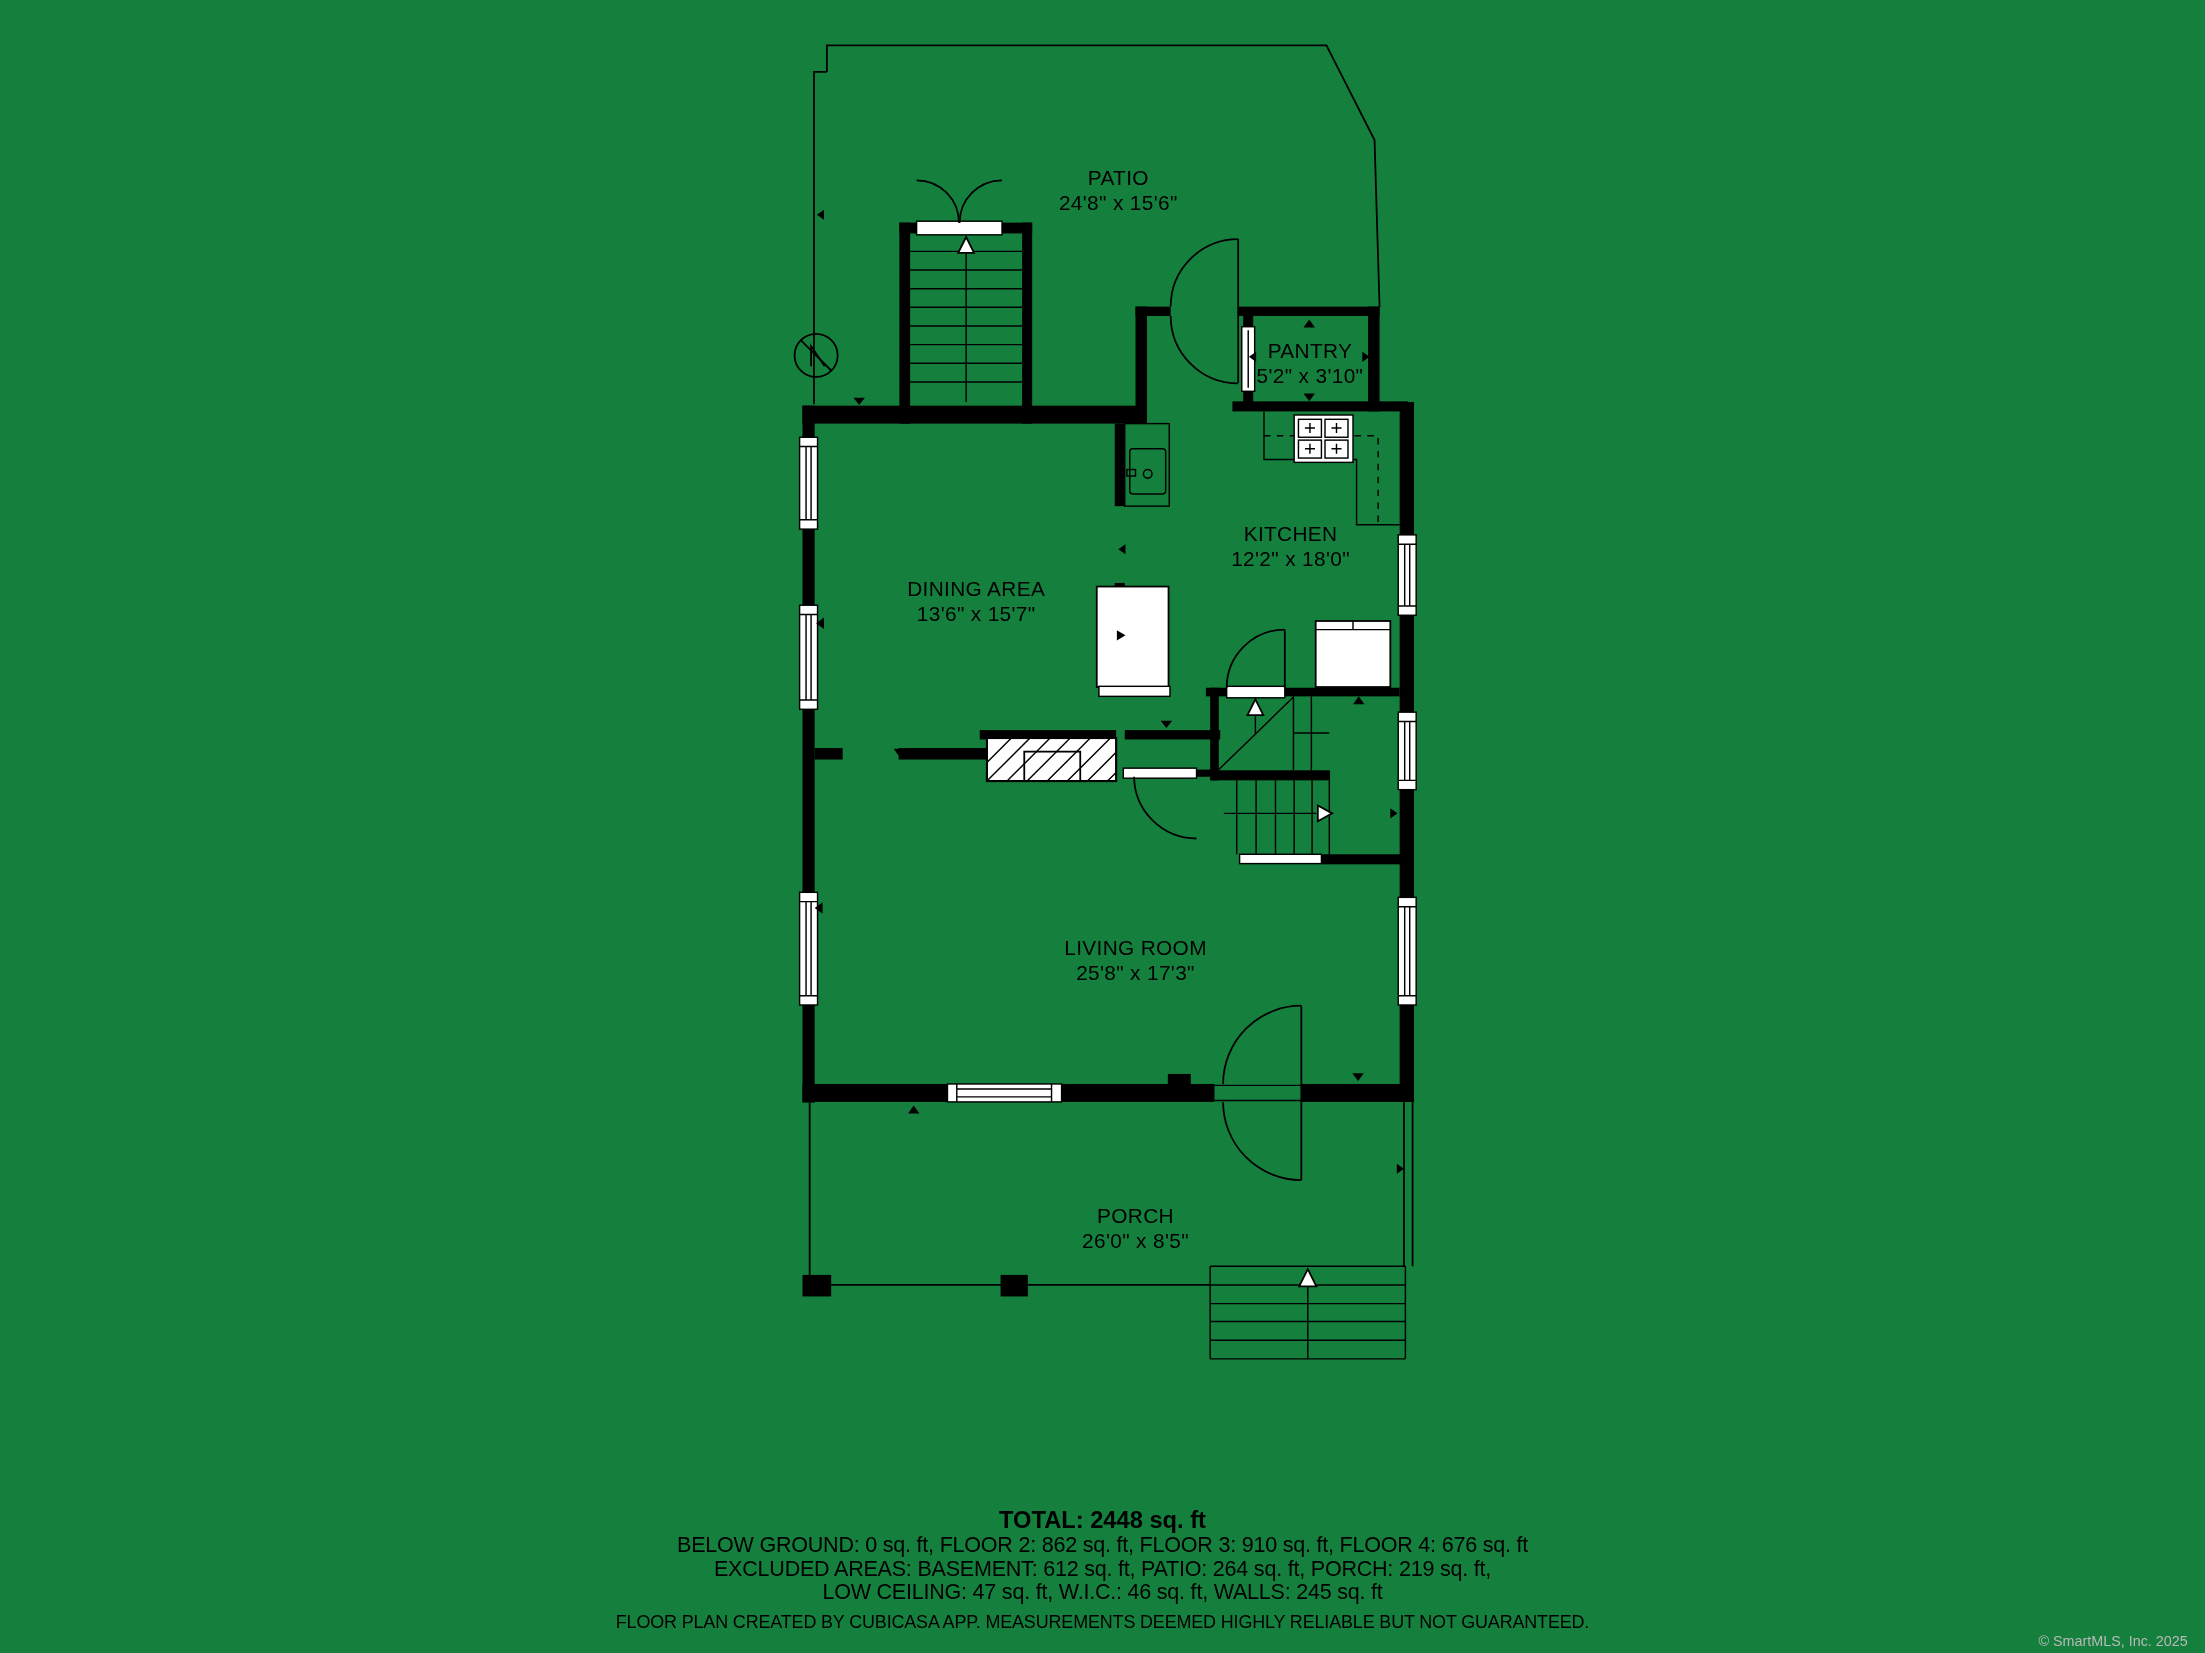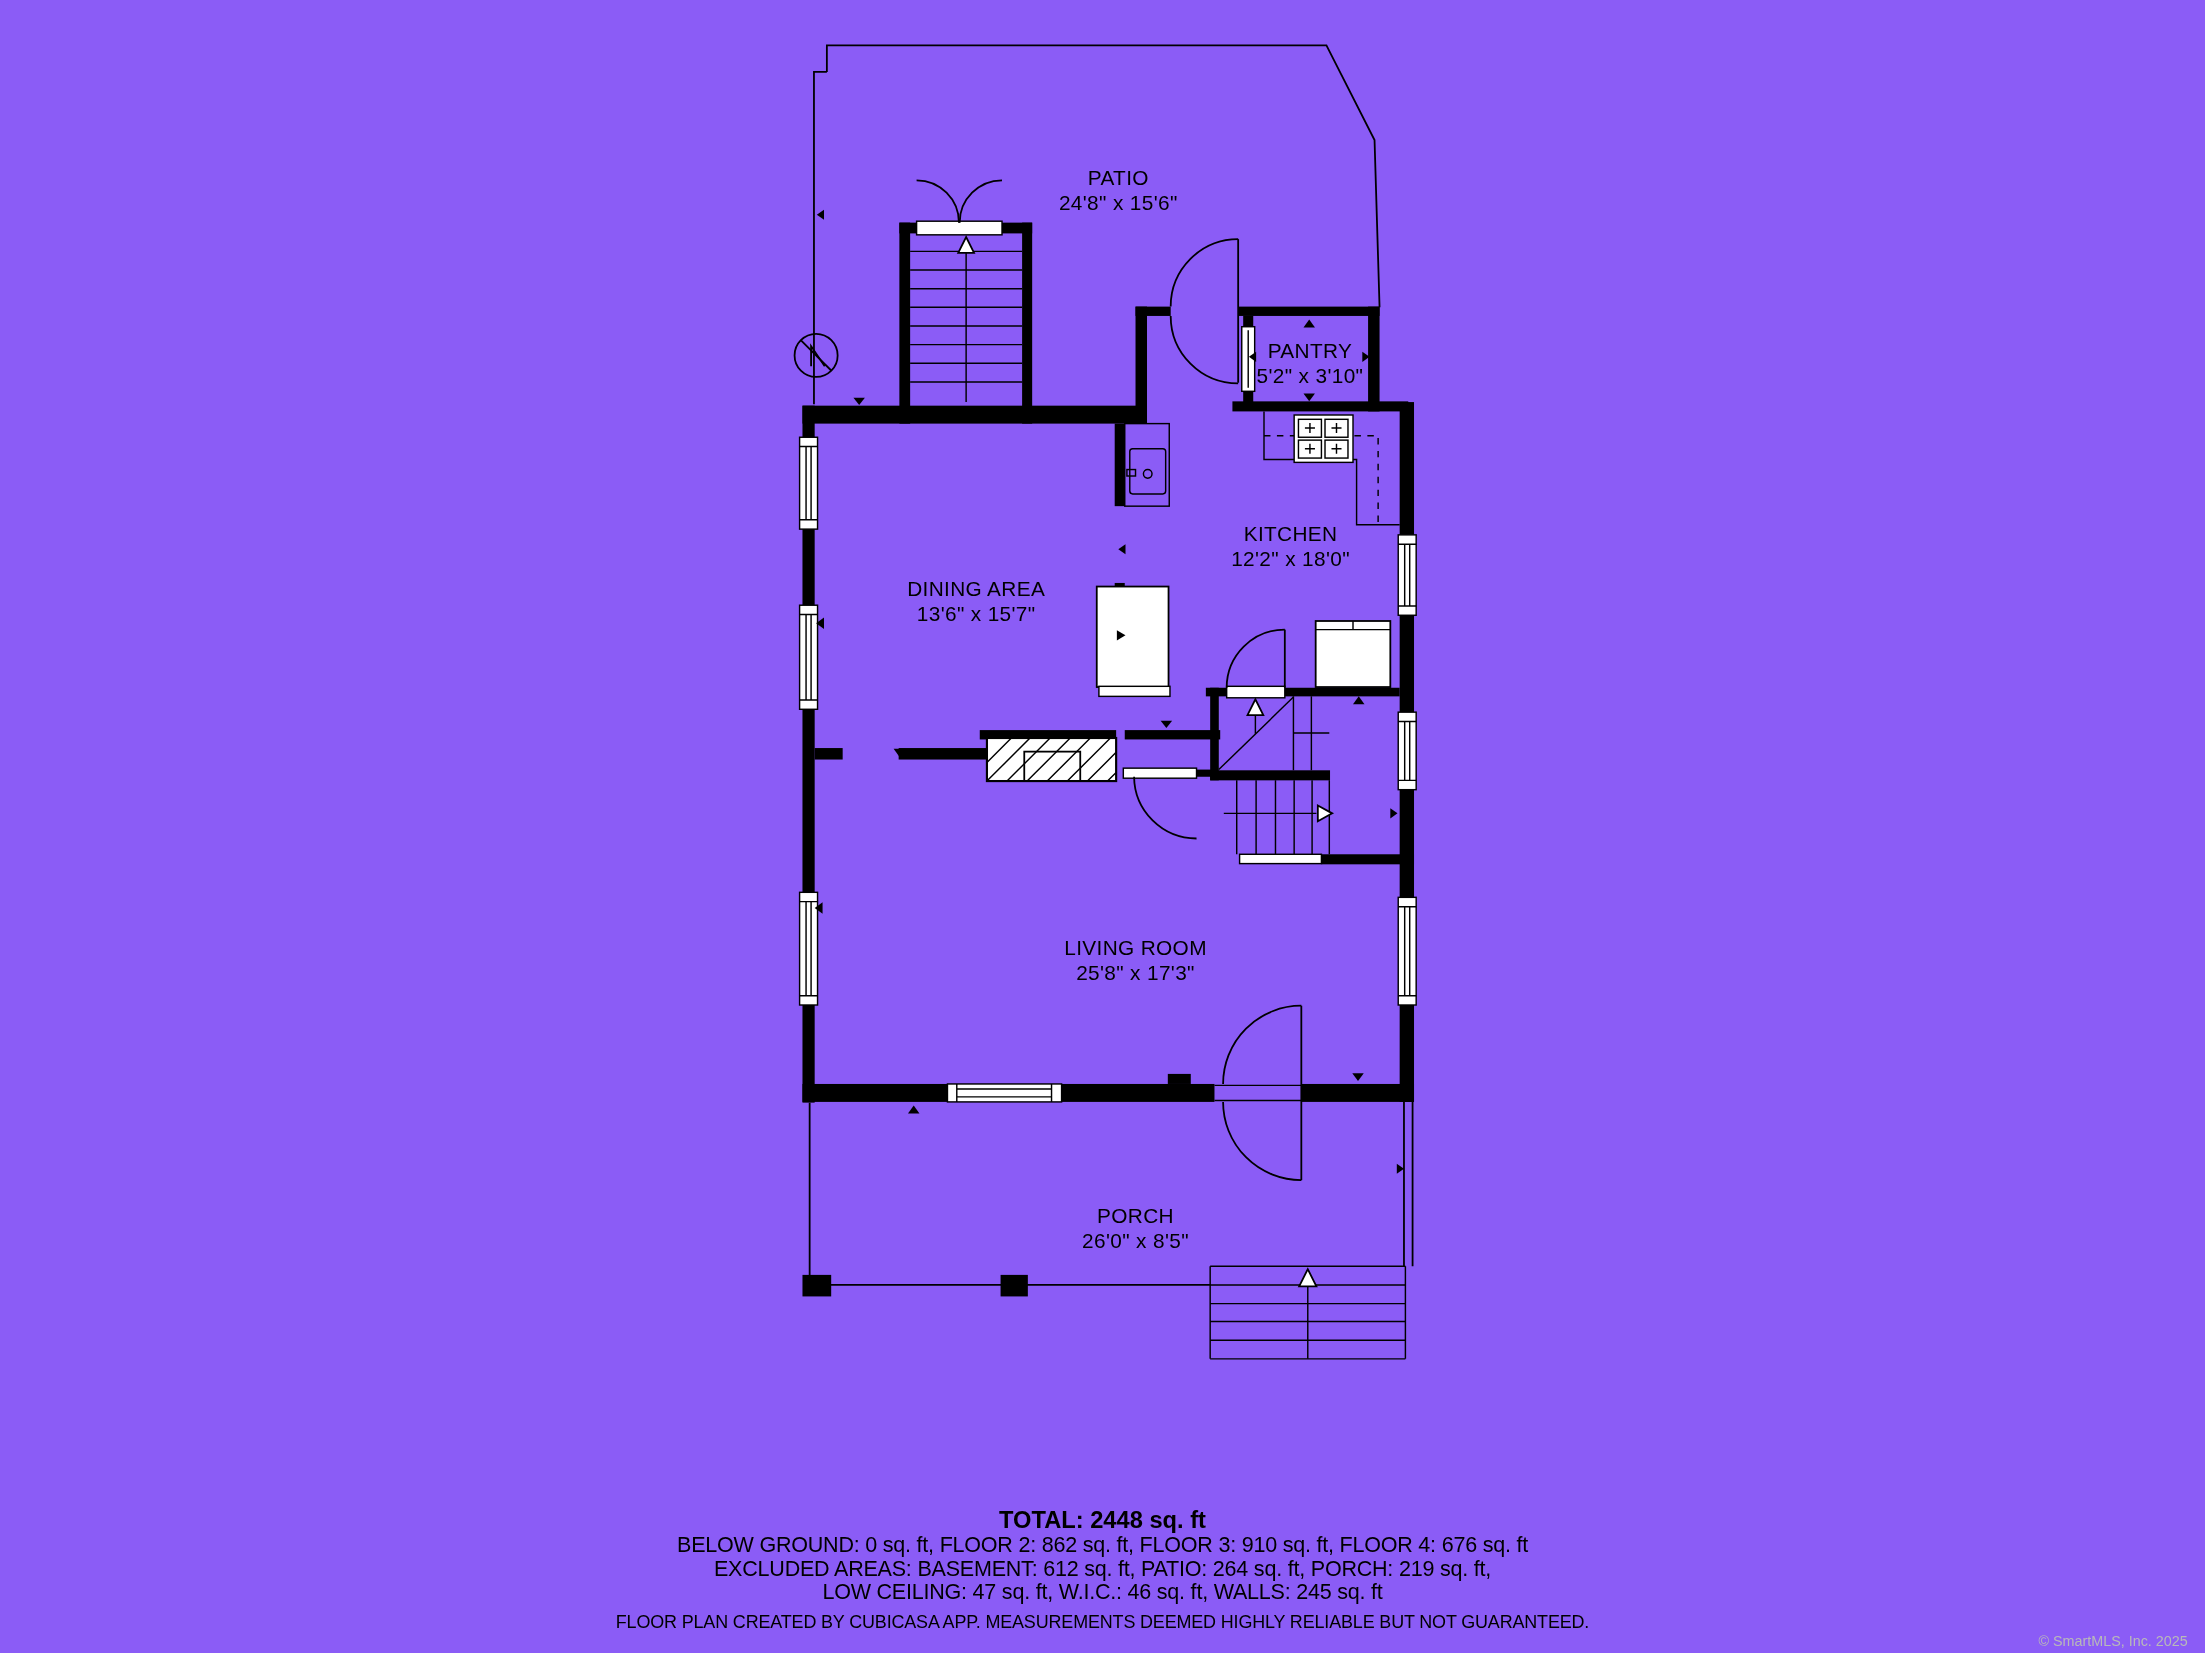--- a/index.html
+++ b/index.html
@@ -1,16 +1,16 @@
 <!DOCTYPE html>
 <html style="font-size:11.5px"><head>
 <meta charset="utf-8">
 <style>
   html,body{margin:0;padding:0;background:#ffffff;}
-  .canvas{position:relative;width:2205px;height:1654px;background:#8b5cf6;overflow:hidden;
+  .canvas{position:relative;width:2205px;height:1654px;background:#15803d;overflow:hidden;
           font-family:"Liberation Sans",sans-serif;}
   svg{position:absolute;left:0;top:0;}
   svg text{font-family:"Liberation Sans",sans-serif;fill:#000;}
   .walls rect{fill:#000;stroke:none;}
   .ln{stroke:#000;stroke-width:2.5;fill:none;}
   .ln1{stroke:#000;stroke-width:2;fill:none;}
   .dash{stroke:#000;stroke-width:2;fill:none;stroke-dasharray:9 9;}
   .bar{fill:#fff;stroke:#000;stroke-width:2;}
   .sym{fill:#fff;stroke:#000;stroke-width:2;}
   .opentri{fill:#fff;stroke:#000;stroke-width:2.5;}

